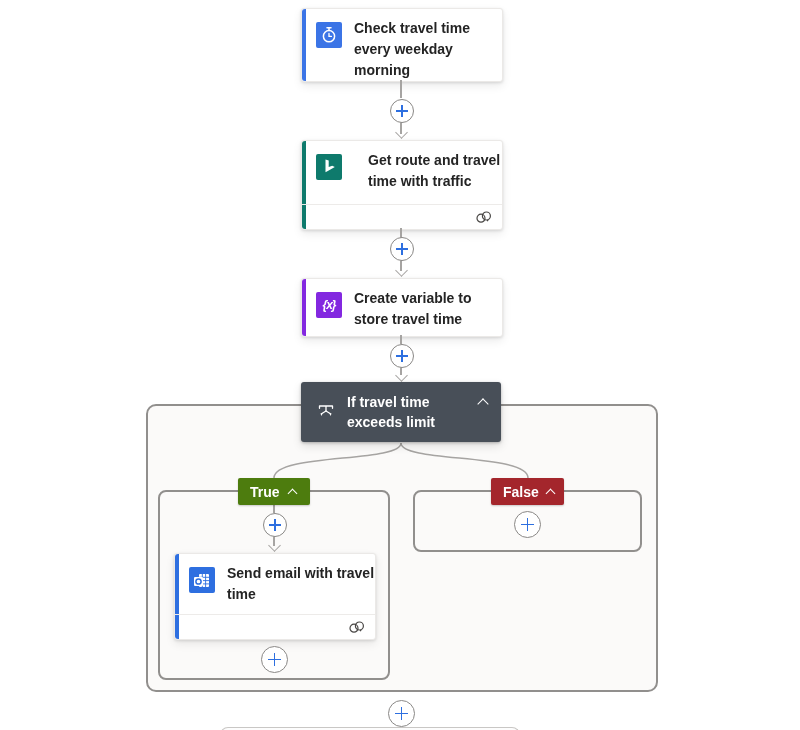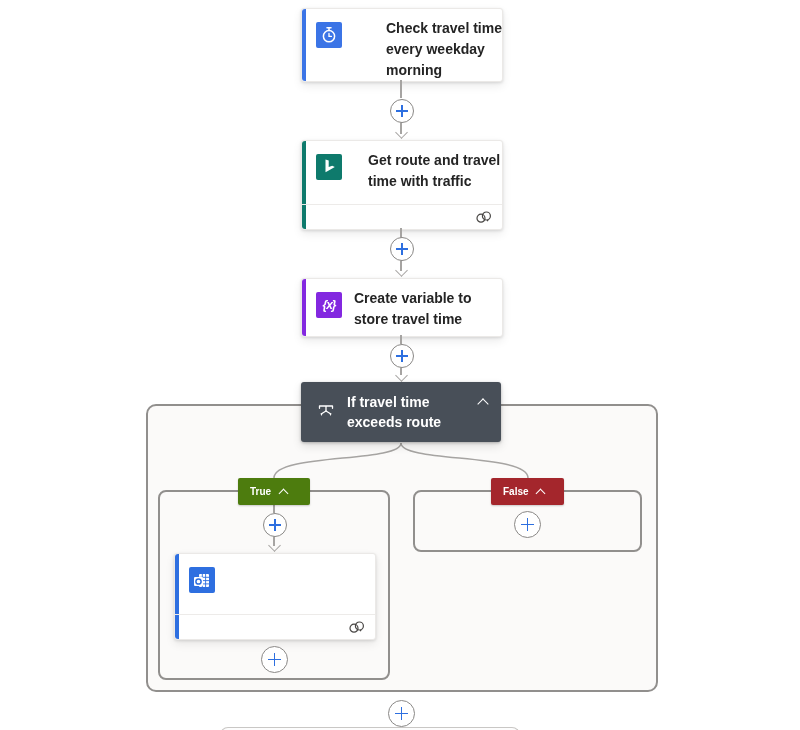--- a/index.html
+++ b/index.html
@@ -48,21 +48,21 @@
   .plus-btn.lg::after{left:11.7px;top:6px;width:1.6px;height:13px;}
 
   
   .scope{position:absolute;border:2px solid #918f8d;border-radius:10px;box-sizing:border-box;z-index:0;}
   .scope-outer{left:146px;top:404px;width:512px;height:288px;background:#fbfaf9;}
   .scope-true{left:158px;top:490px;width:232px;height:190px;border-radius:8px;}
   .scope-false{left:413px;top:490px;width:229px;height:62px;border-radius:8px;}
 
   
   .badge{position:absolute;top:478px;height:27px;border-radius:2px;display:flex;align-items:center;
-         z-index:3;color:#fff;font-size:10px;font-weight:bold;box-sizing:border-box;
+         z-index:3;color:#fff;font-size:14px;font-weight:bold;box-sizing:border-box;
          padding:0 10px 0 12px;gap:9px;cursor:pointer;box-shadow:0 1px 2px rgba(0,0,0,.2);}
   .badge .chev-up{width:6px;height:6px;margin-top:3px;}
   .badge-true{left:238px;width:72px;background:#4d7c0e;}
   .badge-false{left:491px;width:73px;background:#a4262c;gap:8px;}
 
   .fork-svg{position:absolute;left:146px;top:441px;z-index:1;}
 
   .next-edge{position:absolute;left:220px;top:727px;width:298px;height:10px;
              border:1.5px solid #c9c7c5;border-bottom:none;border-radius:8px 8px 0 0;background:#fdfdfd;}
 </style>
@@ -73,21 +73,21 @@
 
   <div class="card" style="left:301px;top:8px;width:200px;height:72px;">
     <div class="accent c-trigger"></div>
     <div class="icon-sq c-trigger">
       <svg width="20" height="20" viewBox="0 0 20 20" fill="none" stroke="#ffffff" stroke-width="1.5" stroke-linecap="round">
         <circle cx="10" cy="11.2" r="5.6"></circle>
         <path d="M8 2.8 H12 M10 3 V5.2"></path>
         <path d="M10 8.4 V11.4 H12.4" stroke-width="1.3"></path>
       </svg>
     </div>
-    <div class="card-title" style="width:128px;margin-left:32px;">Check travel time every weekday morning</div>
+    <div class="card-title" style="width:128px;">Check travel time every weekday morning</div>
   </div>
 
   <div class="vline" style="left:400px;top:80px;height:18px;"></div>
   <div class="plus-btn sm" style="left:390px;top:99px;"></div>
   <div class="vline" style="left:400px;top:121px;height:13px;"></div>
   <div class="arrow-down" style="left:397px;top:128px;"></div>
 
   <div class="card" style="left:301px;top:140px;width:200px;height:88px;">
     <div class="accent c-bing"></div>
     <div class="icon-sq c-bing">
@@ -127,21 +127,21 @@
 
   <div class="condition-card">
     <div style="position:absolute;left:15px;top:20px;">
       <svg width="20" height="20" viewBox="0 0 20 20" fill="none" stroke="#ffffff" stroke-width="1.3" stroke-linecap="round">
         <path d="M3.5 4 H16.5 M3.5 4 V6.3 M16.5 4 V6.3 M10 4 V9"></path>
         <path d="M10 9 L5.5 11.8 M10 9 L14.5 11.8"></path>
         <path d="M4.4 11.6 L6.6 11.6 L5.5 13.9 Z" fill="#ffffff" stroke="none"></path>
         <path d="M13.4 11.6 L15.6 11.6 L14.5 13.9 Z" fill="#ffffff" stroke="none"></path>
       </svg>
     </div>
-    <div class="cond-title">If travel time exceeds route</div>
+    <div class="cond-title">If travel time exceeds limit</div>
     <span class="chev-up" style="position:absolute;right:14px;top:18px;"></span>
   </div>
 
   <svg class="fork-svg" width="512" height="38" viewBox="0 0 512 38" fill="none" stroke="#a6a4a2" stroke-width="1.5">
     <path d="M255 2 C255 22 128 12 128 37"></path>
     <path d="M255 2 C255 22 382 12 382 37"></path>
   </svg>
 
   <div class="scope scope-true"></div>
   <div class="scope scope-false"></div>
@@ -163,20 +163,21 @@
   <div class="card" style="left:174px;top:553px;width:200px;height:85px;z-index:3;">
     <div class="accent c-outlook"></div>
     <div class="icon-sq c-outlook">
       <svg width="20" height="20" viewBox="0 0 20 20">
         <rect x="7" y="4" width="10" height="13" rx="1" fill="#ffffff"></rect>
         <path d="M10.3 4 V17 M13.6 4 V17 M7 7.3 H17 M7 10.6 H17 M7 13.9 H17" stroke="#2e6fe0" stroke-width="0.9"></path>
         <rect x="2" y="7" width="9" height="9" rx="1" fill="#ffffff"></rect>
         <circle cx="6.5" cy="11.5" r="2.6" fill="none" stroke="#2e6fe0" stroke-width="1.5"></circle>
       </svg>
     </div>
+    <div class="card-title" style="width:152px;">Send email with travel time</div>
     <div class="card-footer">
       <svg width="17" height="14" viewBox="0 0 17 14" fill="none" stroke="#484644" stroke-width="1.2">
         <circle cx="6" cy="8.2" r="4"></circle>
         <circle cx="11.4" cy="6" r="4"></circle>
         <circle cx="12.6" cy="10.6" r="0.8" fill="#484644" stroke="none"></circle>
       </svg>
     </div>
   </div>
 
   <div class="plus-btn lg" style="left:261px;top:646px;"></div>

